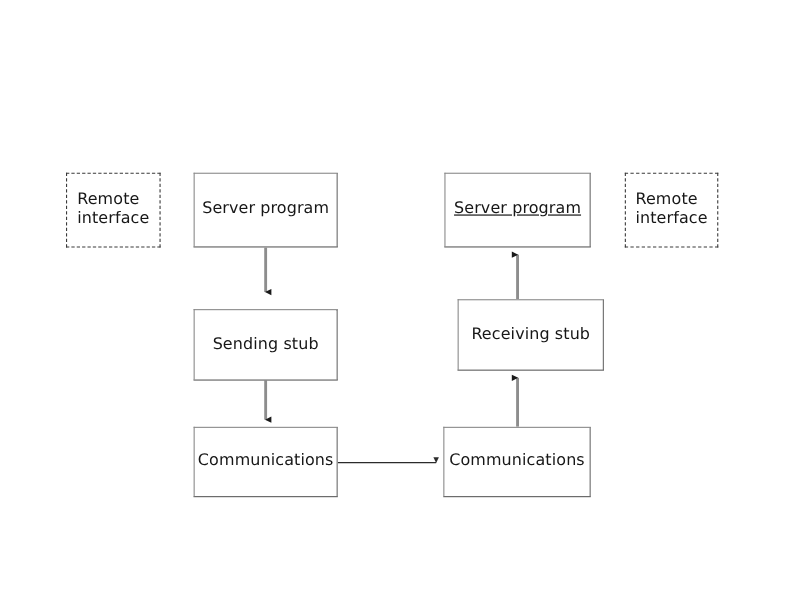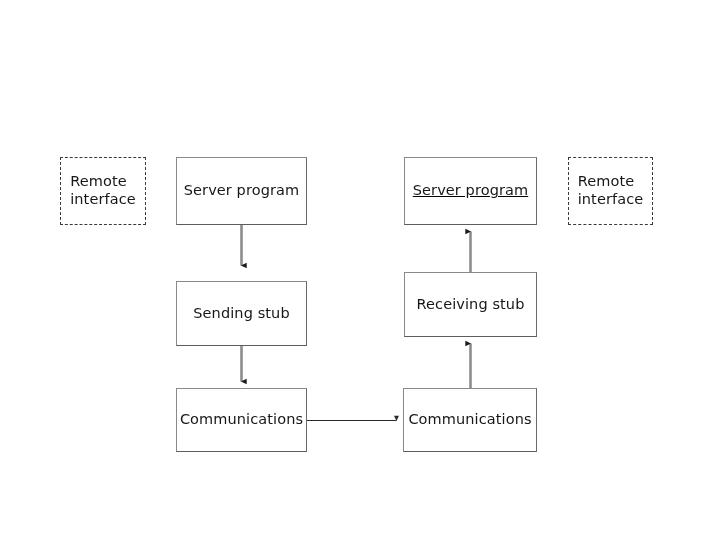--- a/index.html
+++ b/index.html
@@ -112,21 +112,21 @@
   </div>
 
   <div class="node solid-box" style="left:176px; top:388px; width:131px; height:64px;">
     <span class="node-label">Communications</span>
   </div>
 
   <div class="node solid-box" style="left:404px; top:157px; width:133px; height:68px;text-decoration:underline;">
     <span class="node-label">Server program</span>
   </div>
 
-  <div class="node solid-box" style="left:404px; top:272px; width:133px; height:65px;">
+  <div class="node solid-box" style="left:416px; top:272px; width:133px; height:65px;">
     <span class="node-label">Receiving stub</span>
   </div>
 
   <div class="node solid-box" style="left:403px; top:388px; width:134px; height:64px;">
     <span class="node-label">Communications</span>
   </div>
 
   <div class="node dashed-box" style="left:568px; top:157px; width:85px; height:68px;">
     <span class="node-label label-left">Remote
 interface</span>

